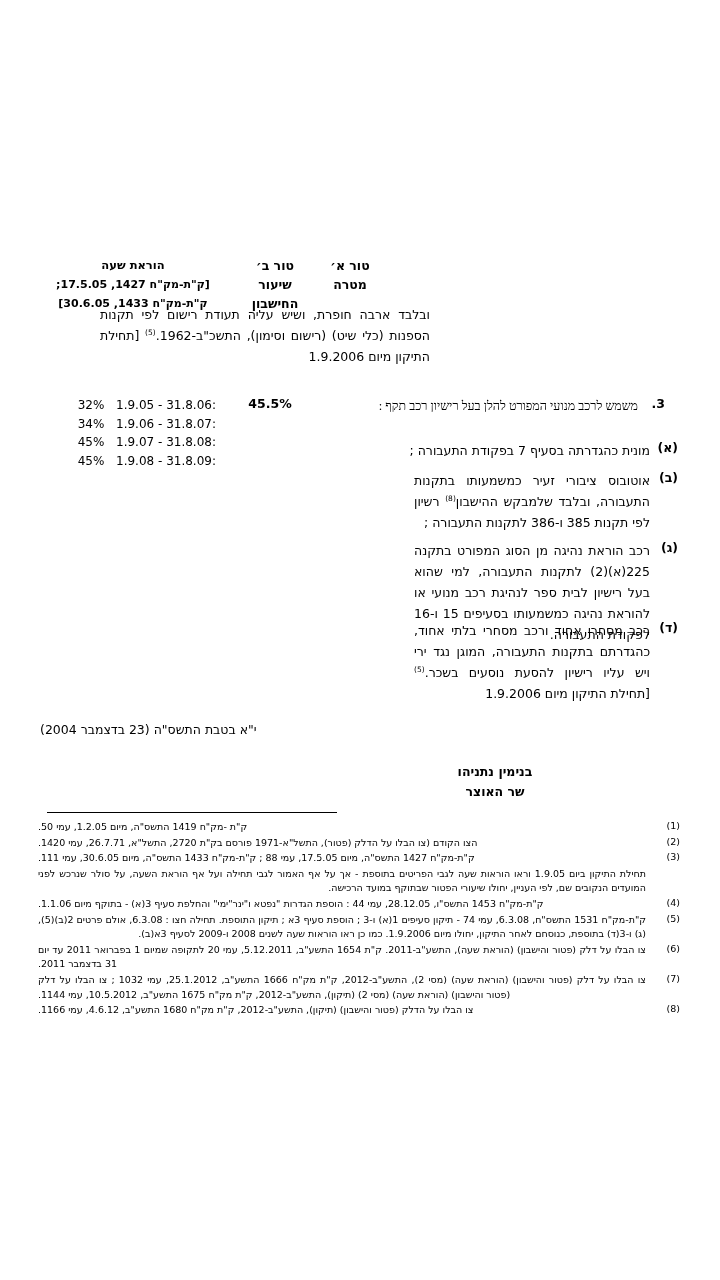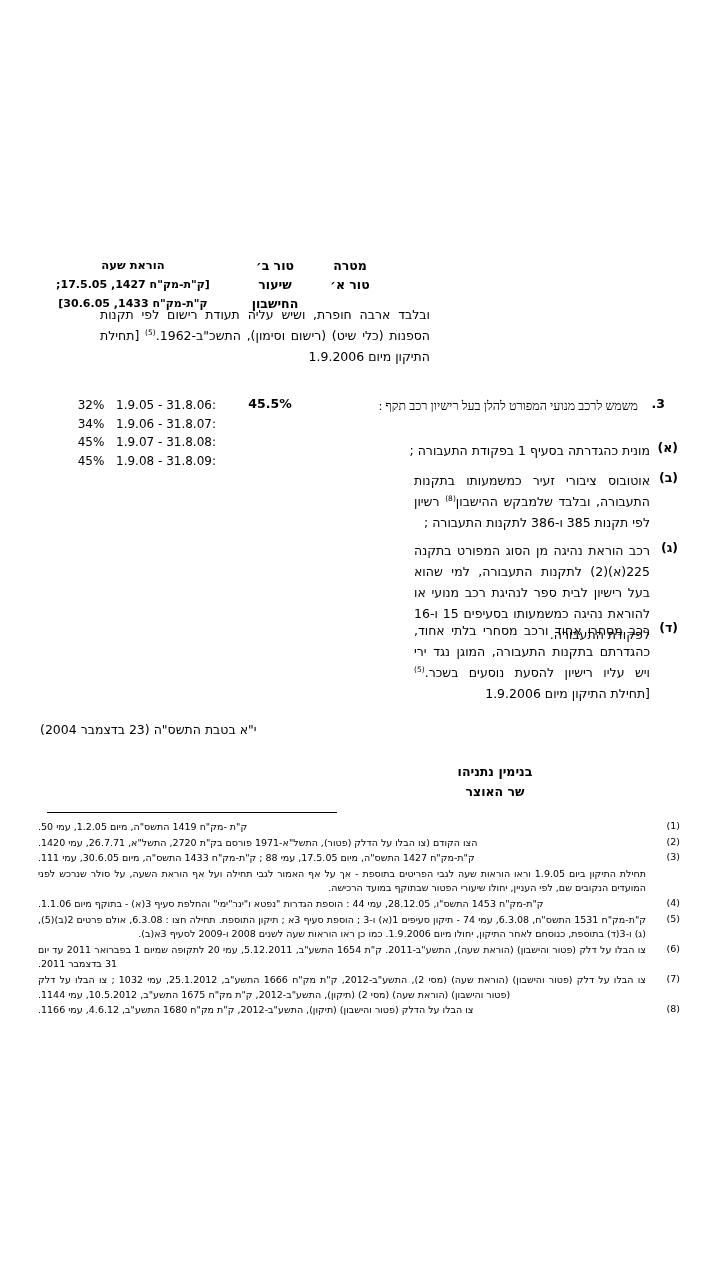--- a/index.html
+++ b/index.html
@@ -259,22 +259,22 @@
     text-align-last: left;
   }
 </style>
 </head>
 <body>
 
 <div class="page">
 
   <div class="col-headers">
     <div class="hdr-col-a">
+      <div>טור א׳</div>
       <div>מטרה</div>
-      <div>טור א׳</div>
     </div>
     <div class="hdr-col-b">
       <div>טור ב׳</div>
       <div>שיעור</div>
       <div>החישבון</div>
     </div>
     <div class="hdr-col-c">
       <div>הוראת שעה</div>
       <div class="hdr-line2">[ק"ת-מק"ח 1427, 17.5.05;</div>
       <div class="hdr-line3">ק"ת-מק"ח 1433, 30.6.05]</div>
@@ -294,21 +294,21 @@
     <span class="rate-schedule" id="rate-schedule">
         <span class="sched-line"><span class="sched-pct">32%</span><span class="sched-range">1.9.05 - 31.8.06:</span></span>
         <span class="sched-line"><span class="sched-pct">34%</span><span class="sched-range">1.9.06 - 31.8.07:</span></span>
         <span class="sched-line"><span class="sched-pct">45%</span><span class="sched-range">1.9.07 - 31.8.08:</span></span>
         <span class="sched-line"><span class="sched-pct">45%</span><span class="sched-range">1.9.08 - 31.8.09:</span></span>
       </span>
   </div>
 
   <div class="subitem" id="subitem-a">
     <span class="sub-label">(א)</span>
-    <div class="sub-body">מונית כהגדרתה בסעיף 1 בפקודת התעבורה ;</div>
+    <div class="sub-body">מונית כהגדרתה בסעיף 7 בפקודת התעבורה ;</div>
   </div>
 
   <div class="subitem" id="subitem-b">
     <span class="sub-label">(ב)</span>
     <div class="sub-body justified">
       <span>אוטובוס ציבורי זעיר כמשמעותו בתקנות התעבורה, ובלבד שלמבקש ההישבון</span><sup class="fn">(8)</sup><span> רשיון לפי תקנות 385 ו-386 לתקנות התעבורה ;</span>
     </div>
   </div>
 
   <div class="subitem" id="subitem-c">

